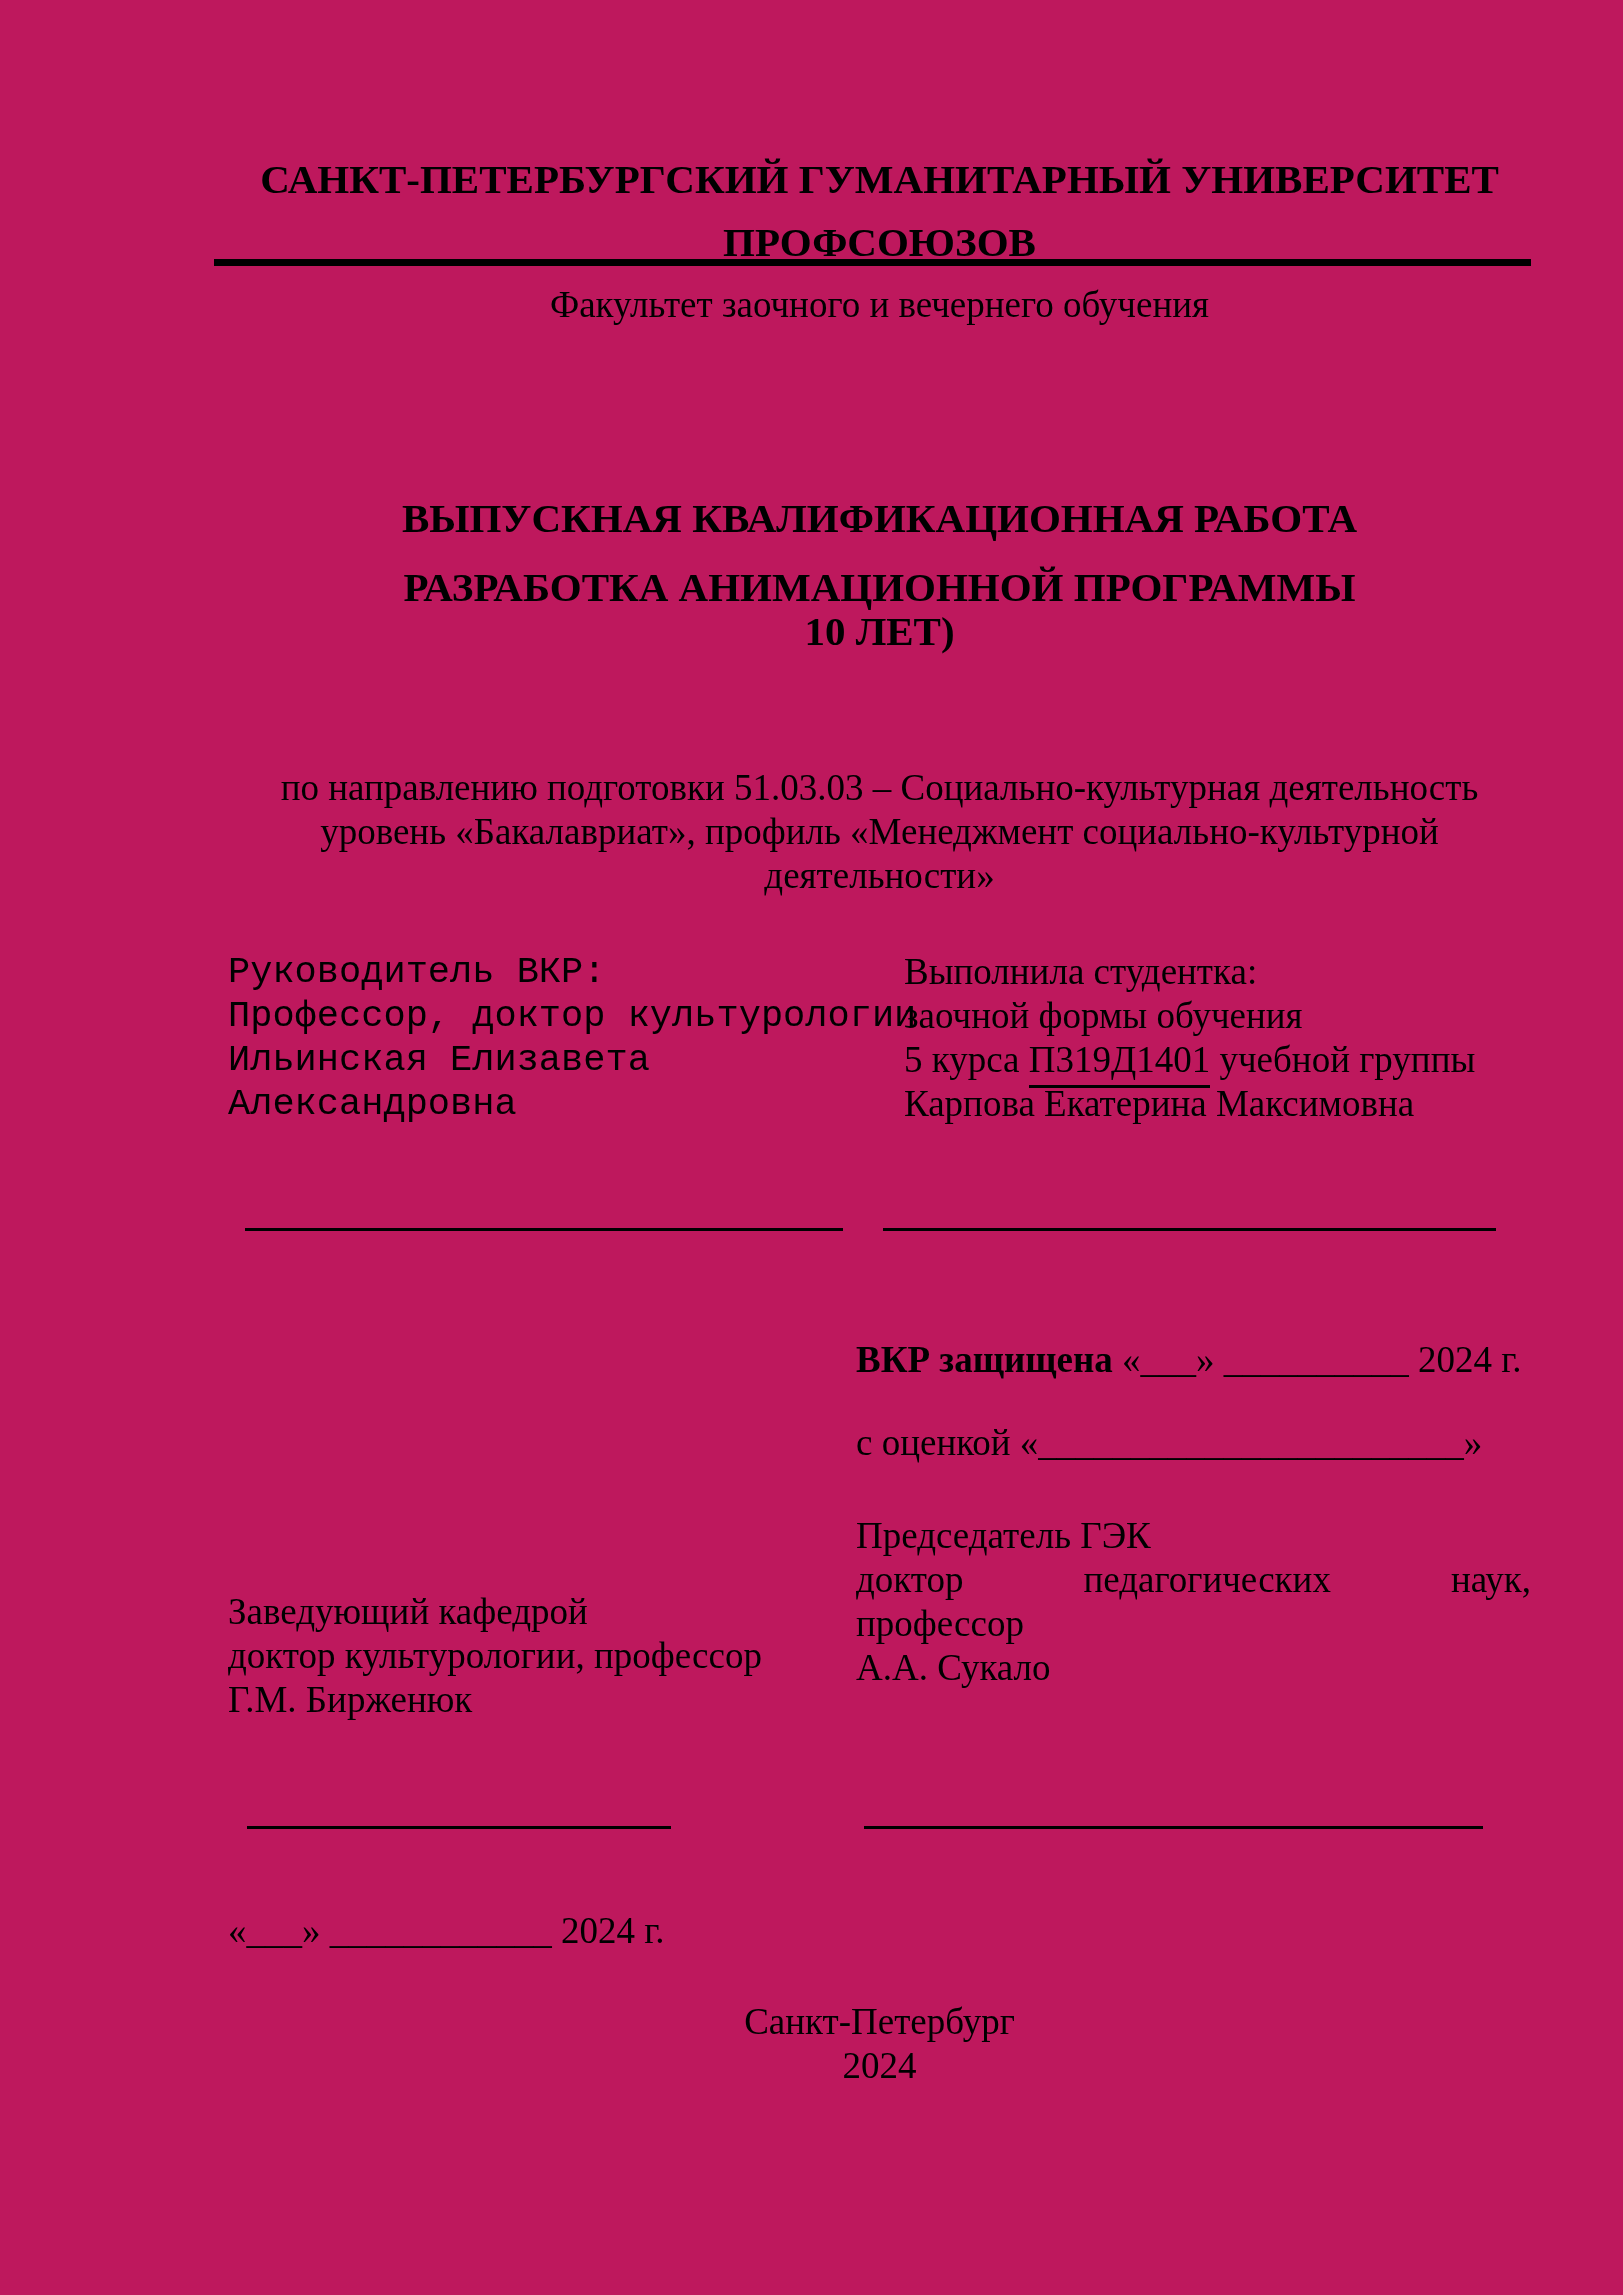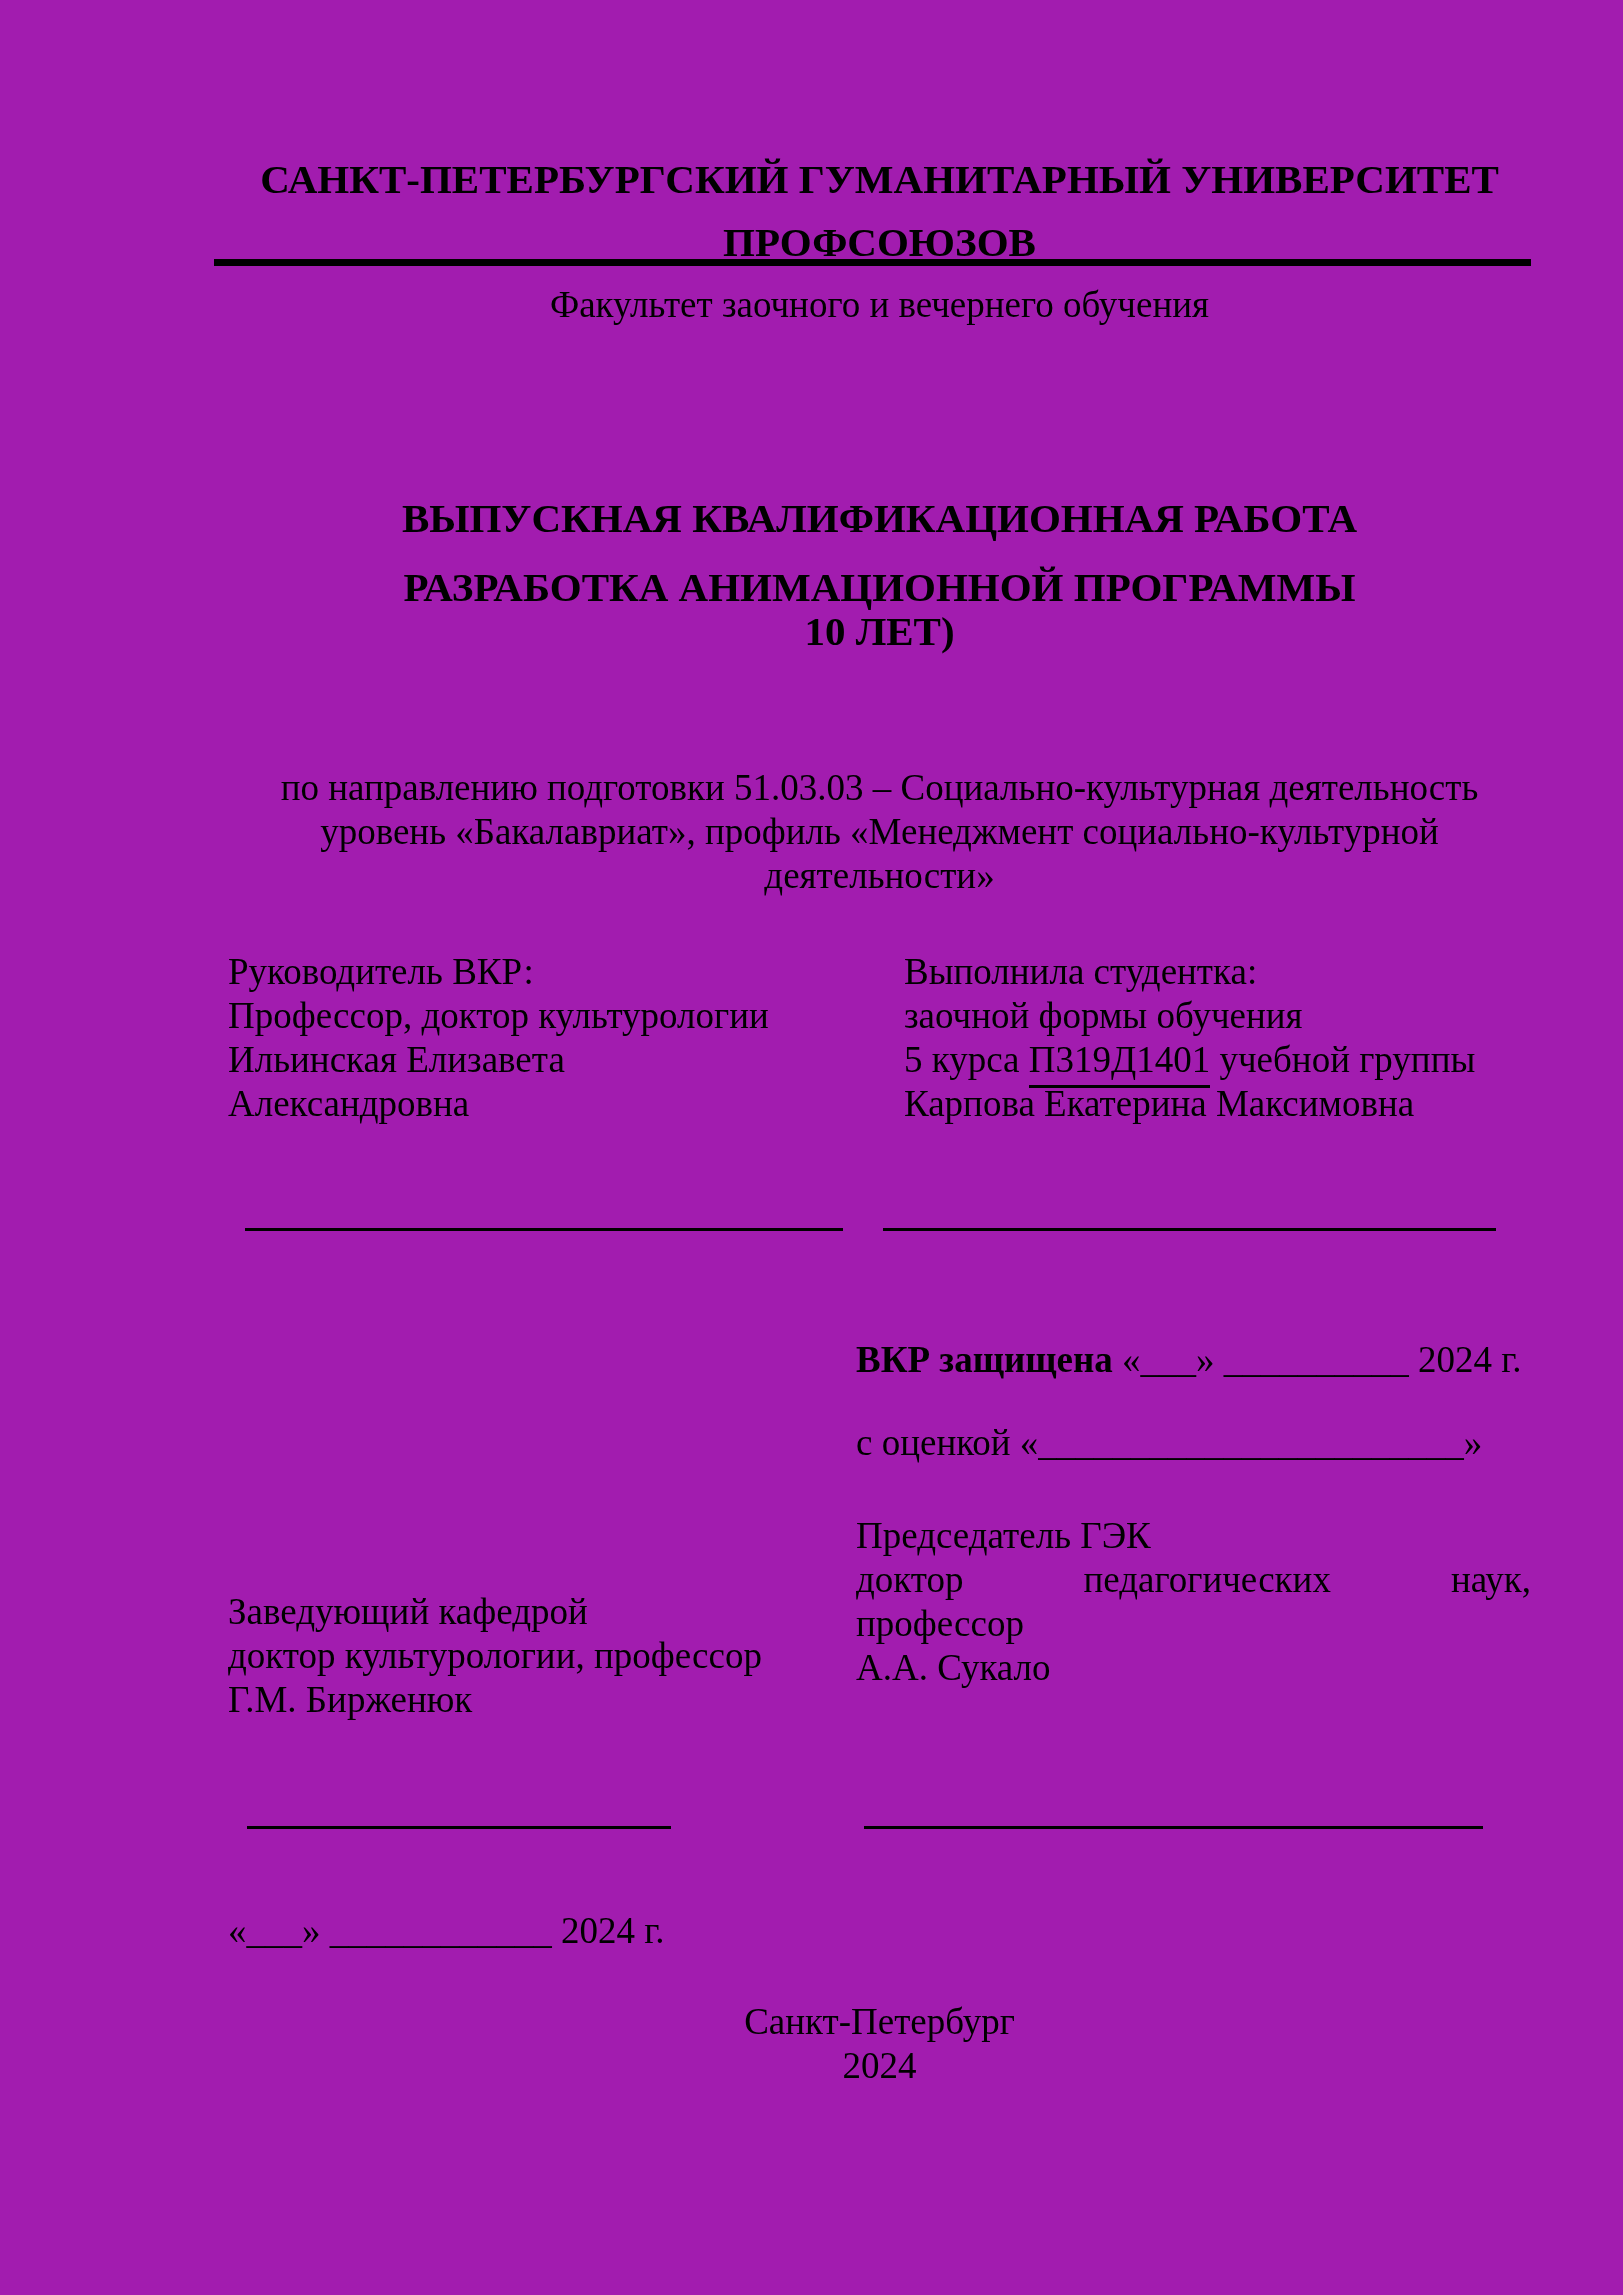--- a/index.html
+++ b/index.html
@@ -4,21 +4,21 @@
 <style>
   html, body {
     margin: 0;
     padding: 0;
     background: #e8e8e8;
   }
   .page {
     position: relative;
     width: 1623px;
     height: 2295px;
-    background: #a21caf;
+    background: #be185d;
     color: #000000;
     font-family: "Liberation Serif", "DejaVu Serif", serif;
     font-size: 37px;
     overflow: hidden;
     margin: 0 auto;
   }
   .abs { position: absolute; }
   .centerblock {
     left: 228px;
     width: 1303px;
@@ -84,21 +84,21 @@
     <div class="line">РАЗРАБОТКА АНИМАЦИОННОЙ ПРОГРАММЫ</div>
     <div class="line">10 ЛЕТ)</div>
   </div>
 
   <div class="abs centerblock lh56" style="top:766px;">
     <div class="line">по направлению подготовки 51.03.03 – Социально-культурная деятельность</div>
     <div class="line">уровень «Бакалавриат», профиль «Менеджмент социально-культурной</div>
     <div class="line">деятельности»</div>
   </div>
 
-  <div class="abs col-left lh56" style="top:950px;">
+  <div class="abs col-left lh56" style="top:950px;font-family:Liberation Mono, monospace;">
     <div class="line">Руководитель ВКР:</div>
     <div class="line">Профессор, доктор культурологии</div>
     <div class="line">Ильинская Елизавета</div>
     <div class="line">Александровна</div>
   </div>
 
   <div class="abs col-right lh56" style="top:950px;">
     <div class="line">Выполнила студентка:</div>
     <div class="line">заочной формы обучения</div>
     <div class="line"><span>5 курса </span><span class="underlined-group">П319Д1401</span><span> учебной группы</span></div>

